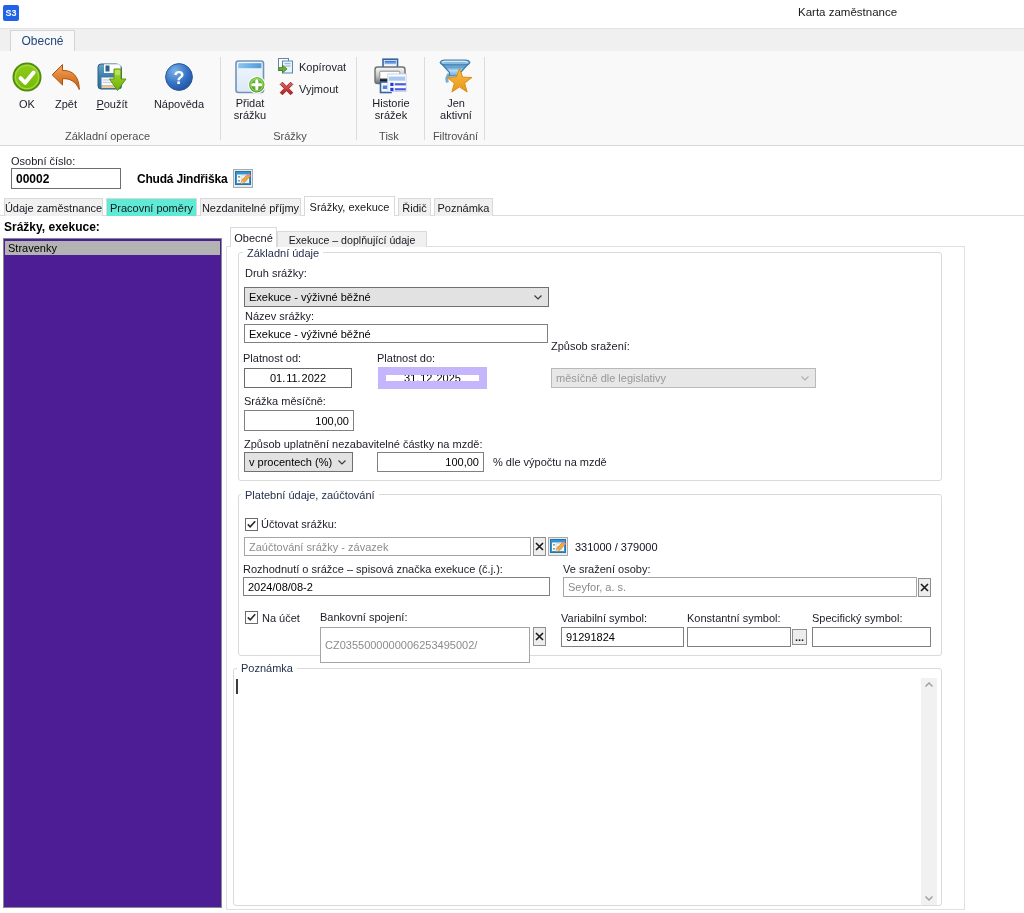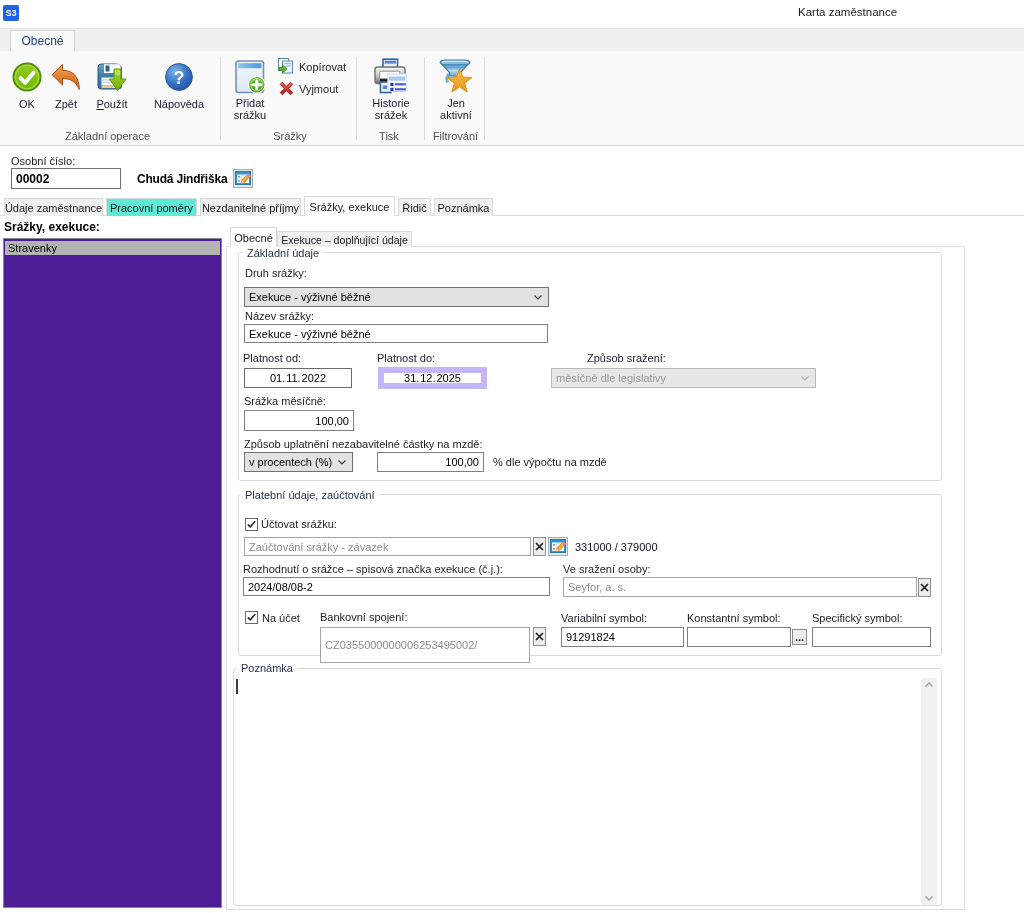--- a/index.html
+++ b/index.html
@@ -232,40 +232,40 @@
 <div class="tab" style="left:398px;top:198px;width:33px;height:18px;background:#f0f0f0;border:1px solid #d9d9d9;border-bottom:none;">Řidič</div>
 <div class="tab" style="left:434px;top:198px;width:59px;height:18px;background:#f0f0f0;border:1px solid #d9d9d9;border-bottom:none;">Poznámka</div>
 
 <div class="lbl b" style="left:4px;top:220px;font-size:12px;color:#000;">Srážky, exekuce:</div>
 <div class="abs" style="left:3px;top:238px;width:219px;height:670px;background:#4c1d95;border:1px solid #868a90;box-sizing:border-box;">
   <div style="position:absolute;left:1px;top:2px;right:1px;height:14px;background:#b3b3b3;font-size:11px;color:#000;padding-left:3px;display:flex;align-items:center;">Stravenky</div>
 </div>
 
 <div class="abs" style="left:226px;top:246px;width:739px;height:664px;border:1px solid #e0e0e0;box-sizing:border-box;background:#fff;"></div>
 <div class="tab" style="left:230px;top:227px;width:47px;height:20px;background:#fff;border:1px solid #d9d9d9;border-bottom:none;z-index:3;">Obecné</div>
-<div class="tab" style="left:277px;top:231px;width:135px;height:16px;background:#f0f0f0;border:1px solid #d9d9d9;border-bottom:none;font-size:10.6px;">Exekuce – doplňující údaje</div>
+<div class="tab" style="left:277px;top:231px;width:150px;height:16px;background:#f0f0f0;border:1px solid #d9d9d9;border-bottom:none;font-size:10.6px;">Exekuce – doplňující údaje</div>
 
 <div class="gb" style="left:238px;top:252px;width:704px;height:229px;"></div>
 <div class="gblbl" style="left:243px;top:247px;">Základní údaje</div>
 
 <div class="lbl" style="left:245px;top:267px;">Druh srážky:</div>
 <div class="dd" style="left:244px;top:287px;width:305px;height:20px;">Exekuce - výživné běžné
   <svg class="chev" width="8" height="5" viewBox="0 0 8 5">
       <path d="M0.5,0.5 L4,4 L7.5,0.5" fill="none" stroke="#3c3c3c" stroke-width="1.2"></path>
     </svg>
 </div>
 
 <div class="lbl" style="left:245px;top:310px;">Název srážky:</div>
 <div class="inp" style="left:244px;top:324px;width:304px;height:19px;border-color:#808080;">Exekuce - výživné běžné</div>
 
 <div class="lbl" style="left:243px;top:352px;">Platnost od:</div>
 <div class="inp" style="left:244px;top:368px;width:108px;height:20px;justify-content:center;border-color:#6a6a6a;">01. 11. 2022</div>
 <div class="lbl" style="left:377px;top:352px;">Platnost do:</div>
-<div class="inp" style="left:378px;top:367px;width:109px;height:22px;justify-content:center;border:6px solid #c4b5fd;">31. 12. 2025</div>
-<div class="lbl" style="left:551px;top:352px;margin-left:36px;">Způsob sražení:</div>
+<div class="inp" style="left:378px;top:367px;width:109px;height:22px;justify-content:center;border:8px solid #c4b5fd;">31. 12. 2025</div>
+<div class="lbl" style="left:551px;top:340px;">Způsob sražení:</div>
 <div class="dd dis" style="left:551px;top:368px;width:265px;height:20px;">měsíčně dle legislativy
   <svg class="chev" width="8" height="5" viewBox="0 0 8 5">
       <path d="M0.5,0.5 L4,4 L7.5,0.5" fill="none" stroke="#b0b0b0" stroke-width="1.2"></path>
     </svg>
 </div>
 
 <div class="lbl" style="left:244px;top:395px;">Srážka měsíčně:</div>
 <div class="inp right" style="left:244px;top:410px;width:110px;height:21px;border-color:#808080;">100,00</div>
 
 <div class="lbl" style="left:244px;top:438px;">Způsob uplatnění nezabavitelné částky na mzdě:</div>

